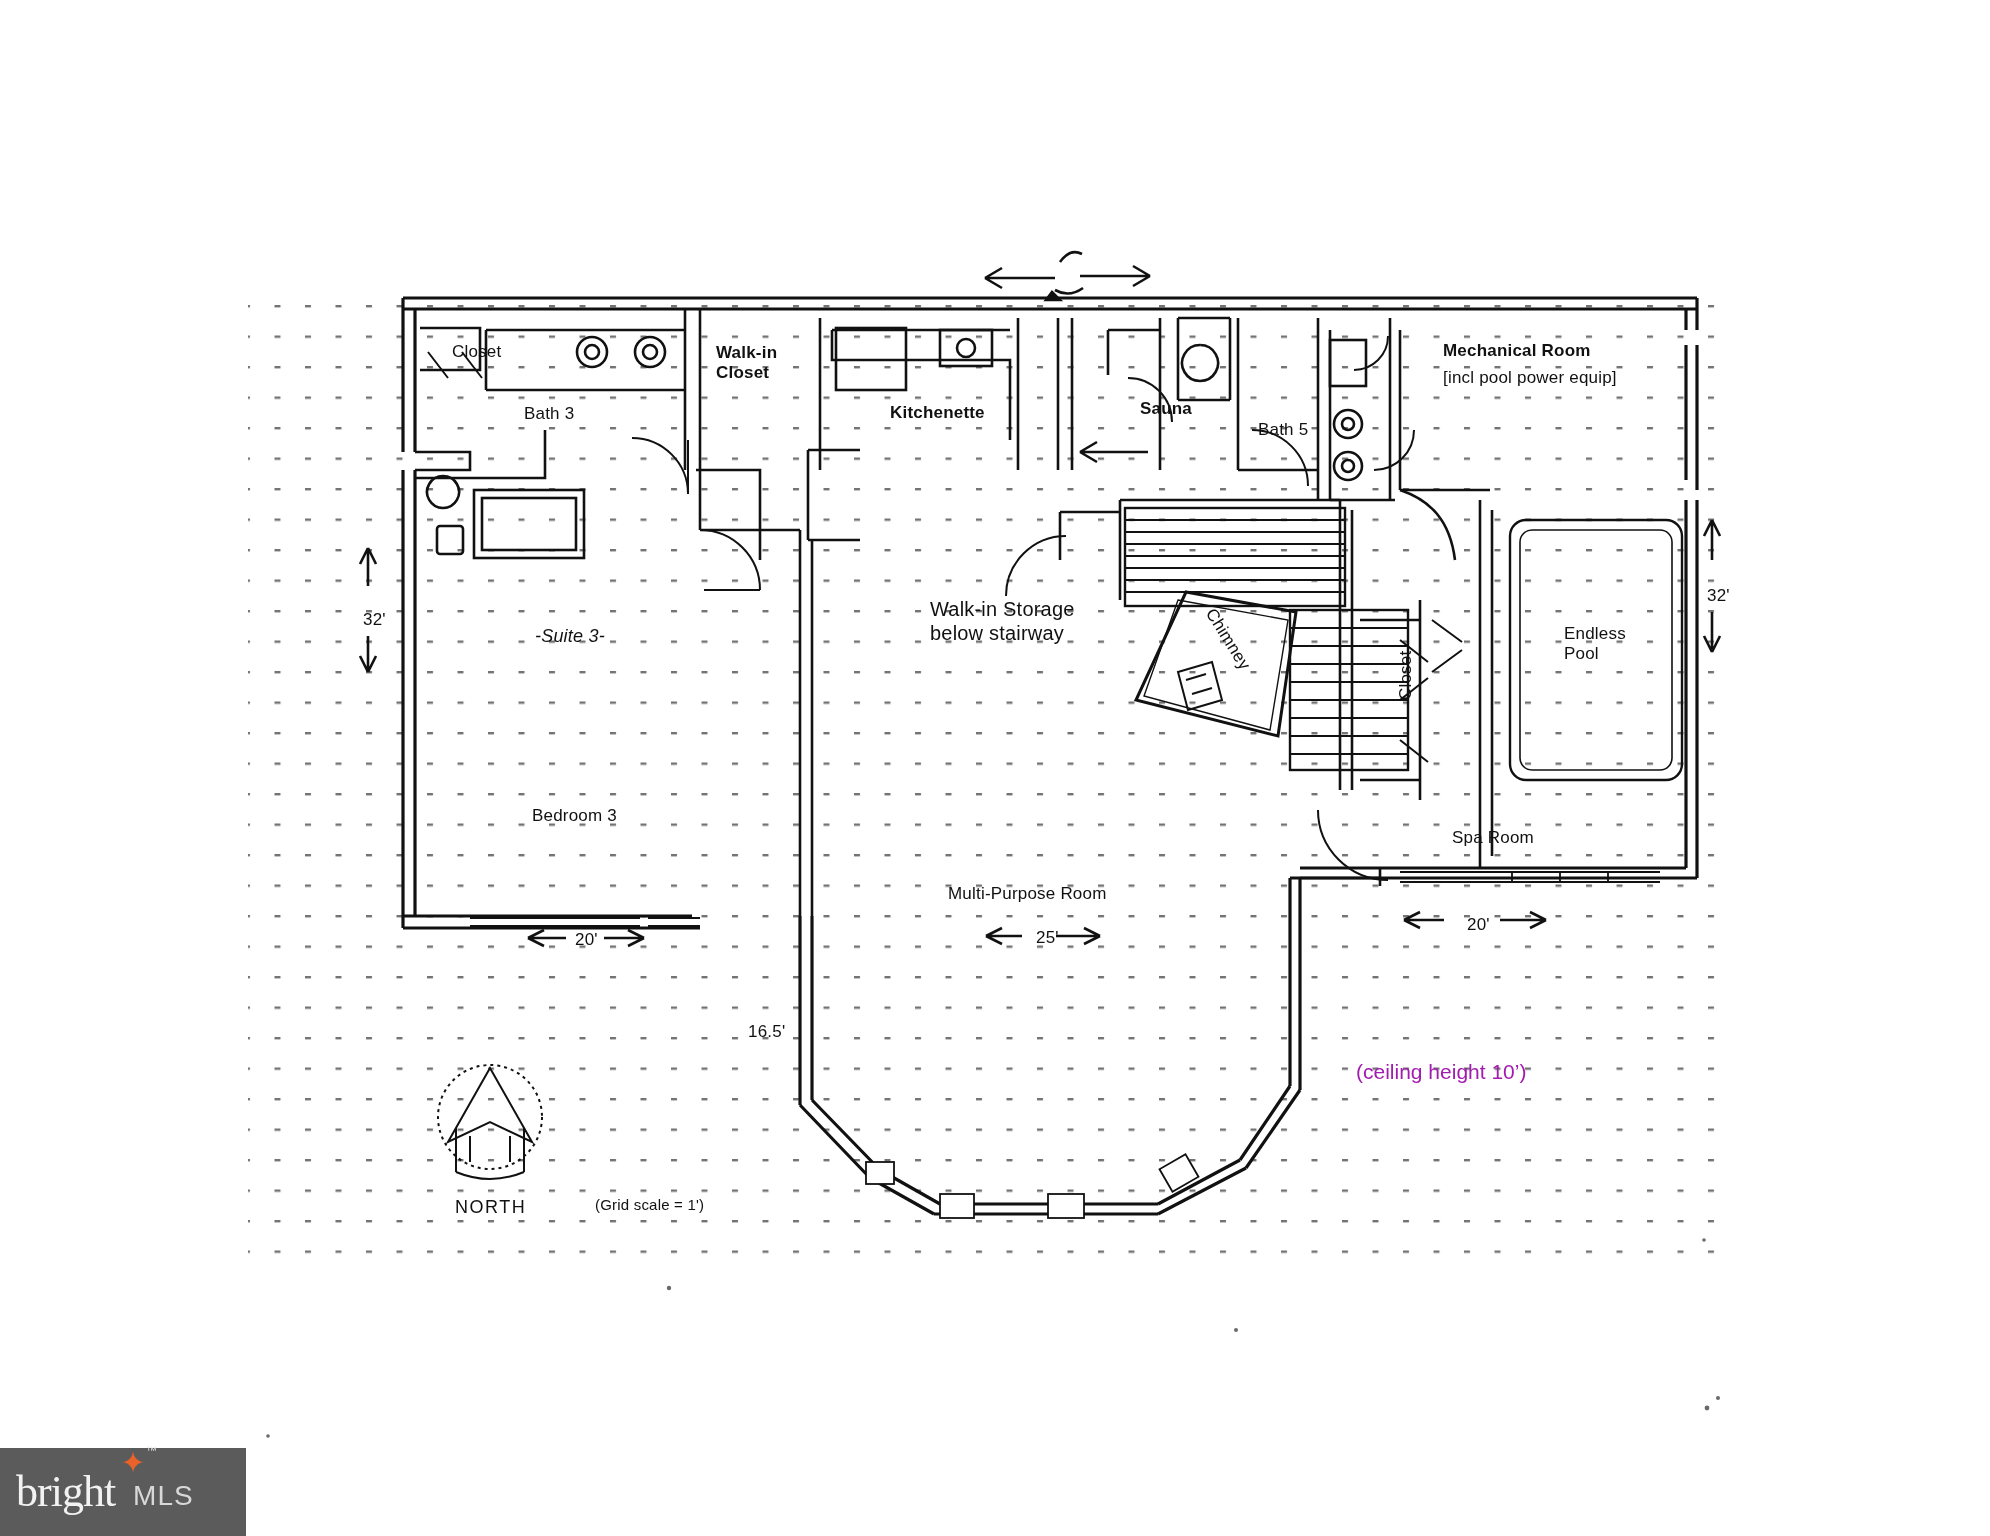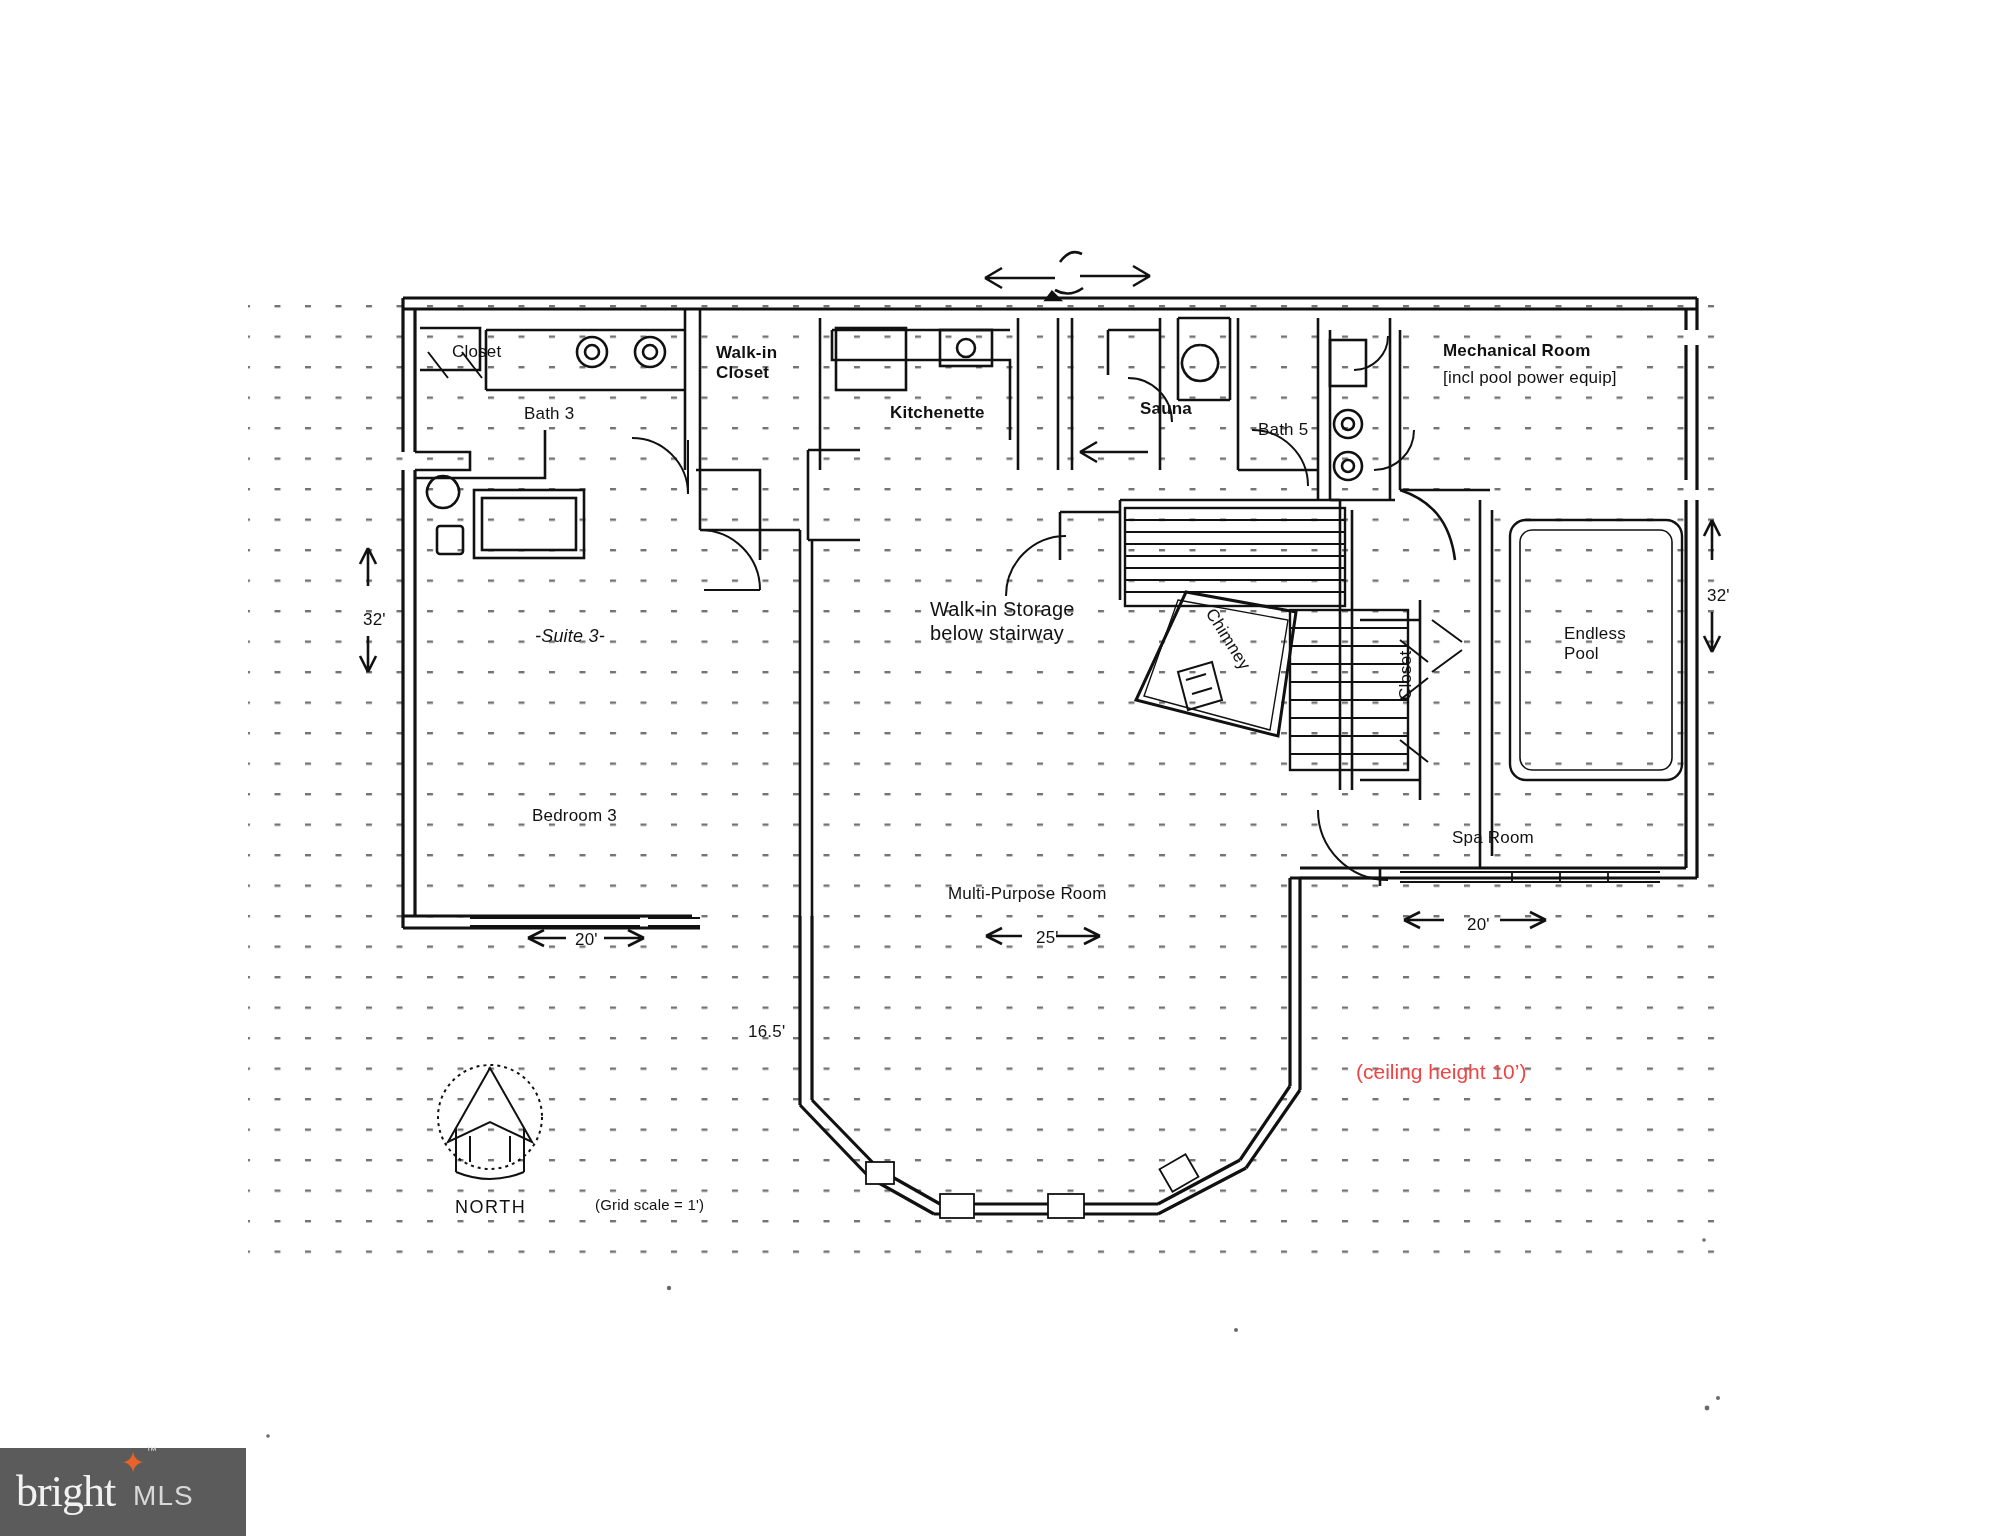--- a/index.html
+++ b/index.html
@@ -61,21 +61,21 @@
     font-size: 28px;
     font-weight: normal;
     color: #111;
     letter-spacing: -0.2px;
     line-height: 1.2;
     margin-top: 2px;
   }
   #title-block .t3 {
     font-size: 21px;
     font-weight: normal;
-    color: #ef4444;
+    color: #a21caf;
     margin-top: 20px;
   }
 
   
   #mls-logo {
     position: absolute;
     left: 0px;
     top: 1448px;
     width: 246px;
     height: 88px;

